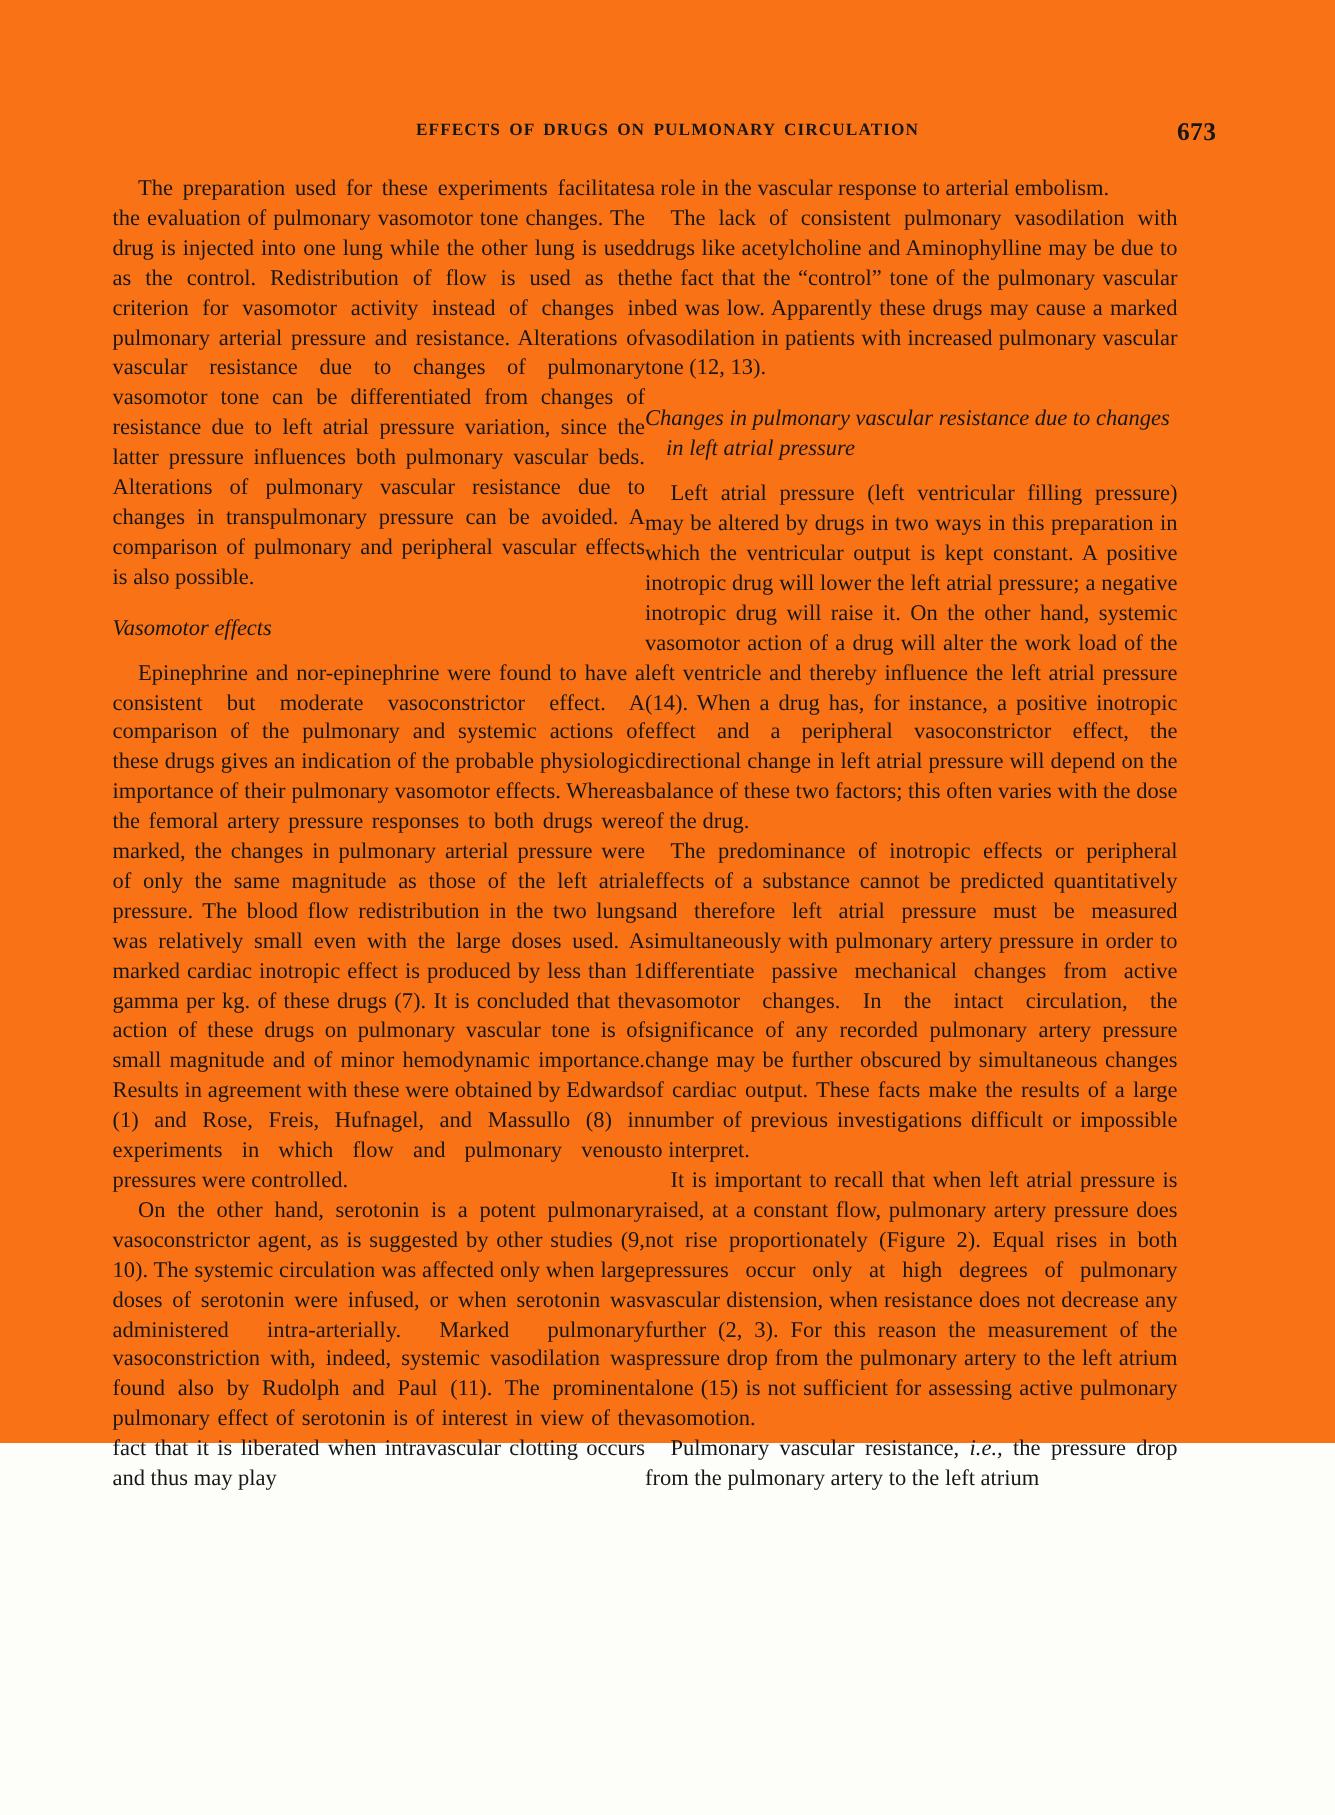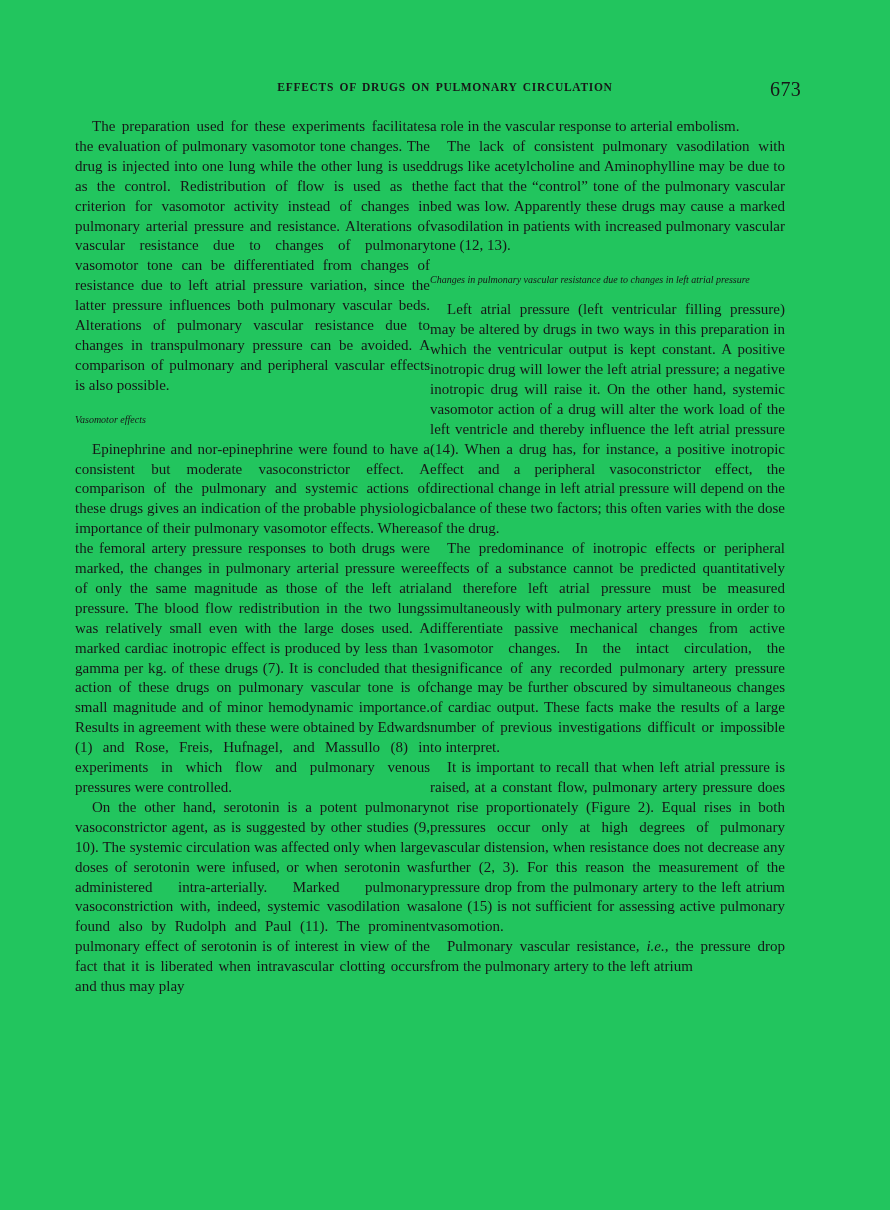--- a/index.html
+++ b/index.html
@@ -8,43 +8,43 @@
     width: 890px;
     height: 1210px;
     background: #fdfdfa;
     font-family: "Liberation Serif", serif;
     color: #171717;
     overflow: hidden;
   }
   .page {
     position: relative;
     width: 890px;
-    height: 1210px;
-    background: #22c55e;
+    height: 962px;
+    background: #f97316;
   }
   .running-head {
     position: absolute;
     top: 81px;
     left: 75px;
     width: 740px;
     height: 20px;
   }
   .running-title {
     text-align: center;
     font-size: 11.5px;
     font-weight: 700;
     letter-spacing: 0.7px;
     word-spacing: 2px;
   }
   .page-number {
     position: absolute;
-    right: 14px;
+    right: 4px;
     top: -3px;
-    font-size: 20px;
-    font-weight: 400;
+    font-size: 17px;
+    font-weight: 700;
     letter-spacing: 0.3px;
   }
   .columns {
     position: absolute;
     top: 117px;
     left: 75px;
     width: 740px;
     display: flex;
   }
   .column {
@@ -54,21 +54,21 @@
     text-align: justify;
   }
   .para {
     margin: 0;
     text-indent: 17px;
   }
   .para.no-indent { text-indent: 0; }
   .section-heading {
     font-style: italic;
     font-weight: 400;
-    font-size: 10px;
+    font-size: 15px;
     line-height: 19.9px;
     margin: 14px 0 10px 0;
     text-align: left;
     text-indent: 0;
   }
   .section-heading.hanging {
     padding-left: 14px;
     text-indent: -14px;
   }
   .italic-run { font-style: italic; margin-top: 20px; }

